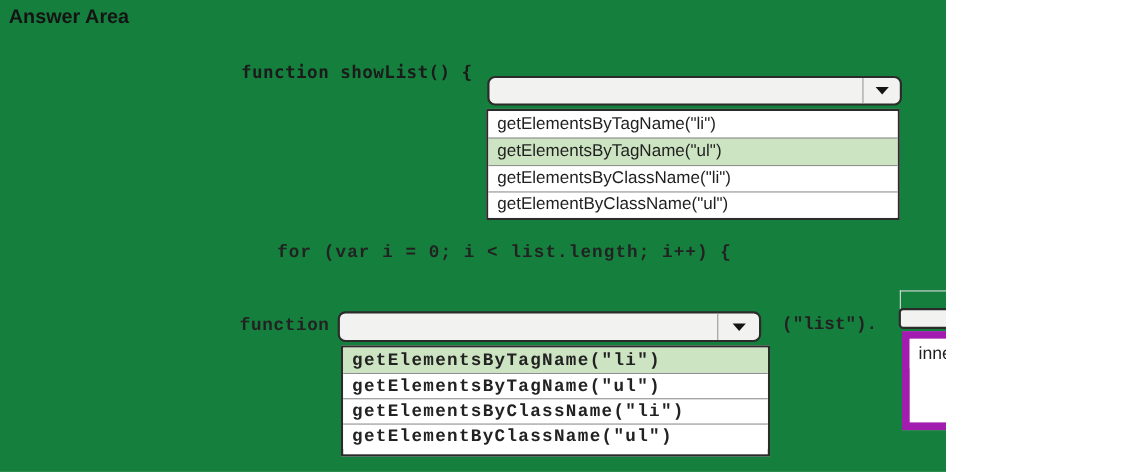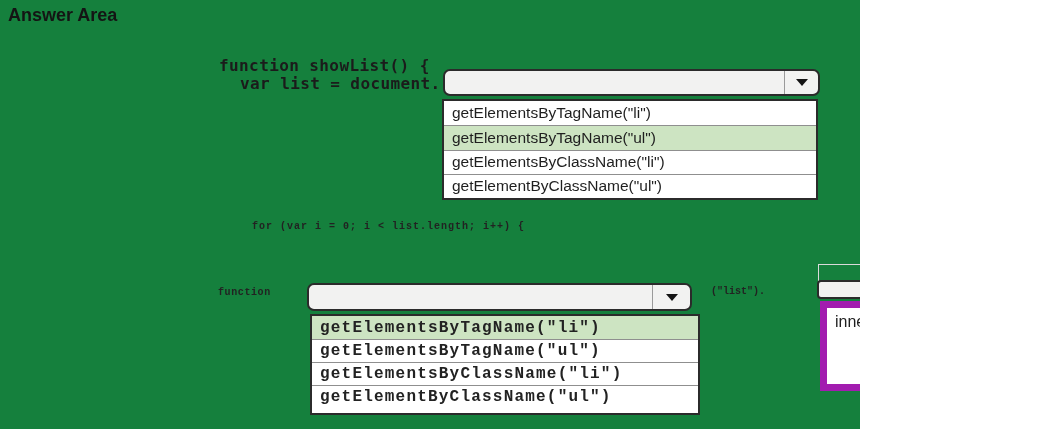--- a/index.html
+++ b/index.html
@@ -29,21 +29,21 @@
     font-family:"DejaVu Sans Mono", monospace;
     font-weight:bold;
     font-size:16px;
     letter-spacing:0.4px;
     color:#1b1b1b;
     white-space:pre;
   }
   .code-courier{
     font-family:"Liberation Mono", monospace;
     font-weight:bold;
-    font-size:10px;
+    font-size:16px;
     color:#222222;
     white-space:pre;
   }
 
   
   .combo{
     background:var(--combo-fill);
     border:2px solid var(--border-dark);
     border-radius:7px;
     display:flex;
@@ -118,21 +118,20 @@
 </style>
 </head>
 <body>
 
 <div class="stage">
 
   <div class="abs heading" style="left:8px;top:5px;">Answer Area</div>
 
   <div class="abs code-consolas" style="left:205px;top:56px;margin-left:14px;">function showList() {</div>
 
-  <div class="abs code-consolas" style="left:240px;top:74px;">var list = document.</div>
 
   <div class="abs combo" style="left:443px;top:69px;width:377px;height:27px;">
     <div class="combo-value"></div>
     <div class="combo-arrow-btn" style="width:34px;">
       <span class="tri-down"></span>
     </div>
   </div>
 
   <div class="abs list list-sans" id="list1">
     <div class="row">getElementsByTagName("li")</div>

